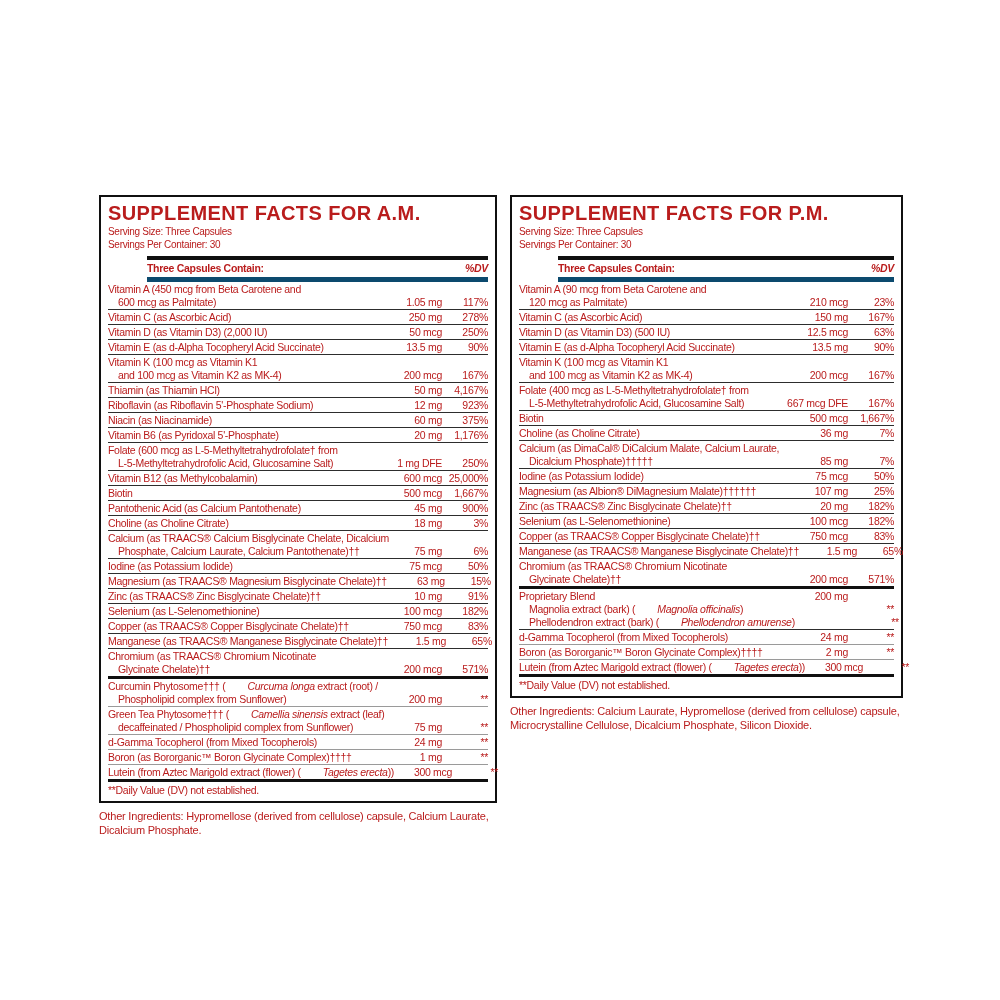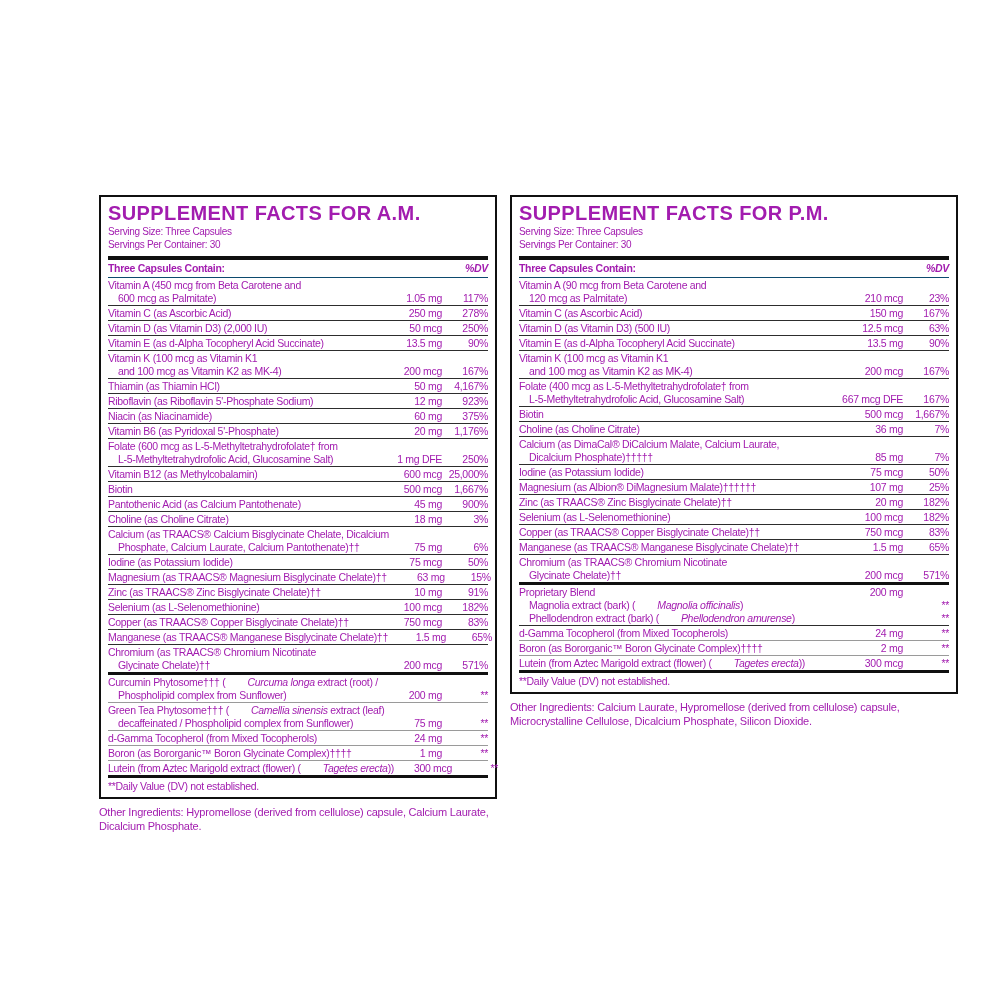--- a/index.html
+++ b/index.html
@@ -1,29 +1,29 @@
 <!DOCTYPE html>
 <html><head>
 <meta charset="utf-8">
 <style>
   html,body { margin:0; padding:0; background:#ffffff; }
   .page { position:relative; width:1000px; height:1000px; background:#fff;
-          font-family:"Liberation Sans", sans-serif; color:#a21caf; overflow:hidden; }
+          font-family:"Liberation Sans", sans-serif; color:#b91c1c; overflow:hidden; }
   .col { position:absolute; top:195px; }
   .col.am { left:99px;  width:398px; }
-  .col.pm { left:510px; width:448px; }
+  .col.pm { left:510px; width:393px; }
   .panel { border:2px solid #101010; background:#fff; padding:0 7px; box-sizing:border-box;
            letter-spacing:-0.3px; }
   .ptitle { font-weight:bold; font-size:20px; line-height:23px; letter-spacing:0.4px;
             padding-top:5px; white-space:nowrap; }
   .serv { font-size:10px; line-height:13px; white-space:nowrap; }
   .serv-block { padding-bottom:5px; }
   .contains { display:flex; align-items:baseline; border-top:4.5px solid #101010;
-              border-bottom:1px solid #0c4a6e; font-weight:bold; font-size:10.5px;
-              line-height:13px; padding:2px 0; }
+              border-bottom:5px solid #0c4a6e; font-weight:bold; font-size:10.5px;
+              line-height:13px; padding:2px 0;margin-left:39px; }
   .contains .dvh { margin-left:auto;font-style:italic; }
   .row { border-top:1px solid #2d2d2d; padding:0.5px 0; }
   .rows .row:first-child { border-top:none; }
   .row.thick { border-top:3.5px solid #101010; }
   .row.light { border-top-color:#9a9a9a; }
   .line { display:flex; align-items:baseline; font-size:10.5px; line-height:13px; }
   .line .nname { flex:1 1 auto; white-space:nowrap; overflow:visible; }
   .line.indent .nname { padding-left:10px; }
   .line .amt { flex:0 0 auto; min-width:58px; text-align:right; white-space:nowrap; }
   .line .dv  { flex:0 0 46px; text-align:right; white-space:nowrap; }

